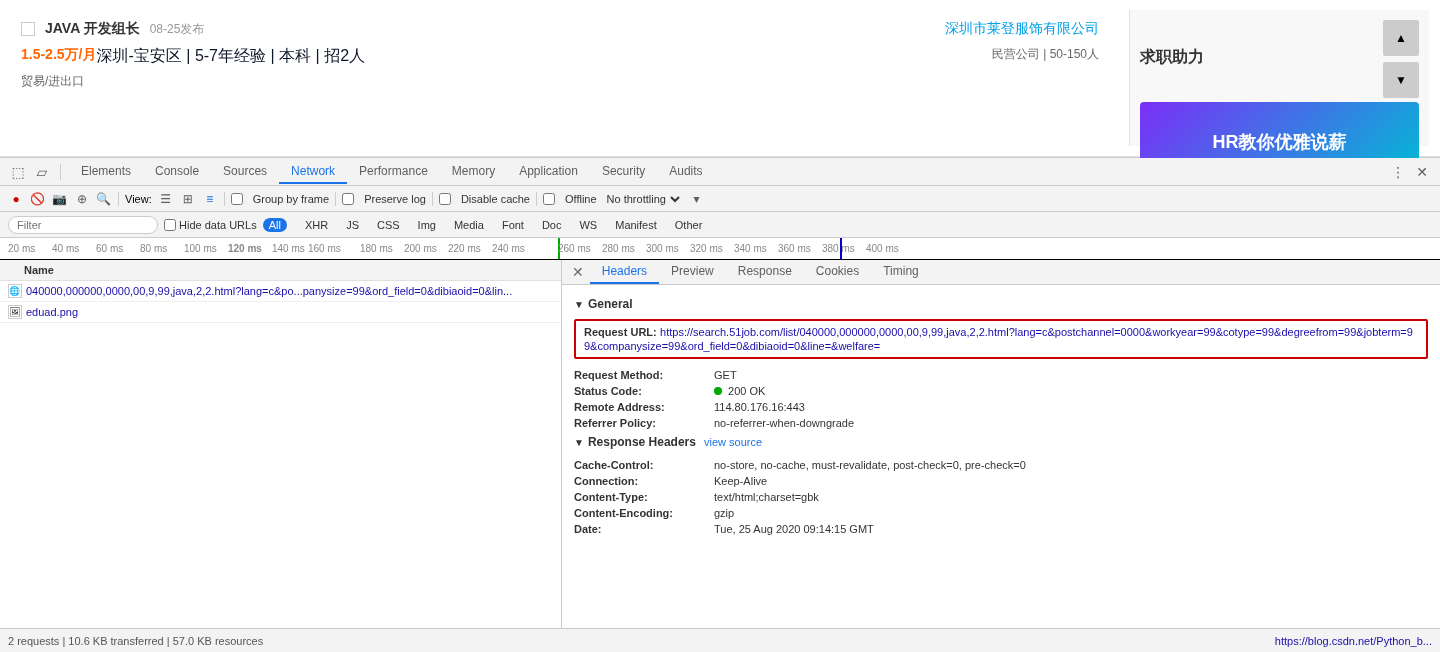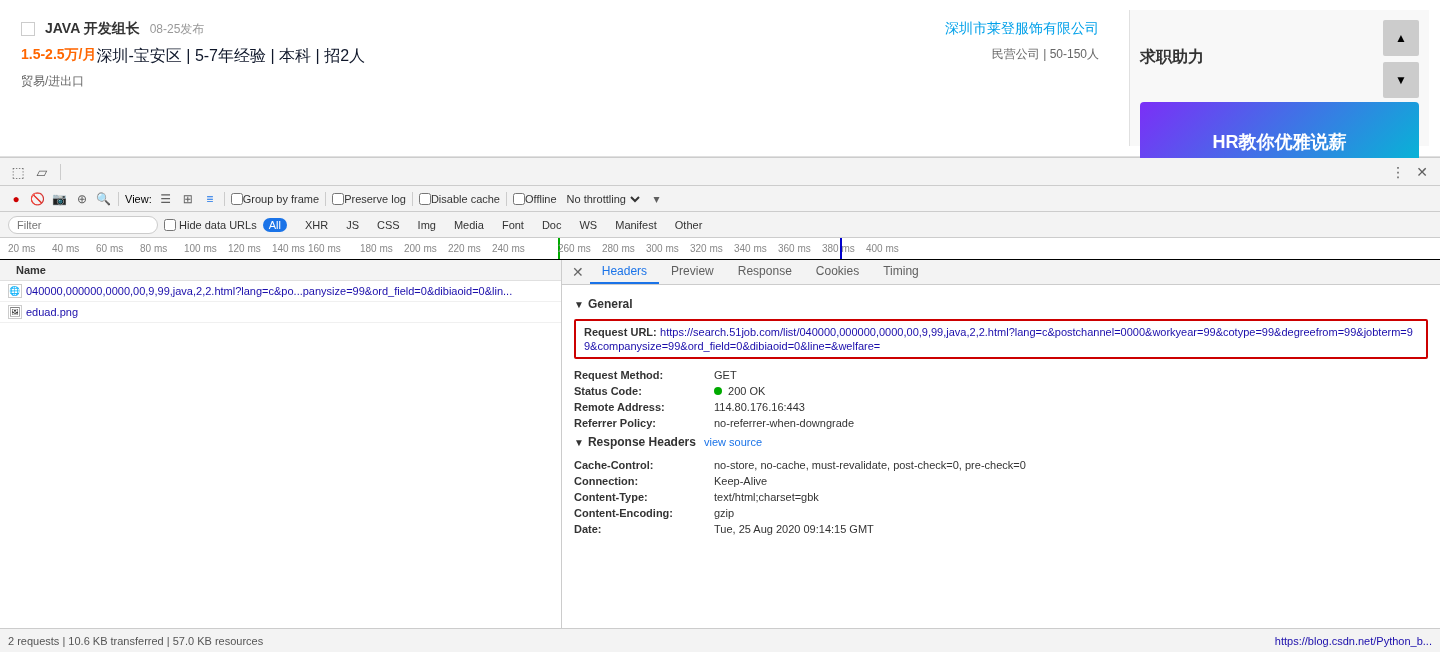--- a/index.html
+++ b/index.html
@@ -113,21 +113,21 @@
       font-size: 11px;
     }
     .nt-btn {
       width: 16px; height: 16px;
       display: flex; align-items: center; justify-content: center;
       cursor: pointer; border-radius: 2px; font-size: 12px; color: #5f5f5f;
     }
     .nt-btn.record { color: #c00; }
     .nt-btn.stop { color: #666; }
     .nt-checkbox-label {
-      display: flex; align-items: center; gap: 0; cursor: pointer; color: #333;
+      display: flex; align-items: center; gap: 10px; cursor: pointer; color: #333;
     }
     .nt-checkbox { width: 12px; height: 12px; }
     .nt-select {
       border: none; background: transparent; font-size: 11px; color: #333; cursor: pointer;
     }
     .nt-sep { width: 1px; height: 14px; background: #ccc; }
 
     
     .filter-bar {
       height: 26px;
@@ -197,21 +197,21 @@
     
     .left-panel {
       width: 562px;
       border-right: 1px solid #ccc;
       overflow-y: auto;
       font-size: 11px;
     }
     .left-panel-header {
       display: flex;
       align-items: center;
-      padding: 4px 16px;
+      padding: 4px 24px;
       background: #f3f3f3;
       border-bottom: 1px solid #e0e0e0;
       font-weight: bold;
       font-size: 11px;
       color: #333;
     }
     .name-col { flex: 1; }
     .request-row {
       display: flex;
       align-items: center;
@@ -347,20 +347,31 @@
     </div>
   </div>
 </div>
 
 <div class="devtools">
 
   <div class="devtools-topbar">
     <div class="dt-icon-btn" title="Inspect element">⬚</div>
     <div class="dt-icon-btn" title="Toggle device">▱</div>
     <div class="dt-sep"></div>
+    <div class="dt-tabs">
+      <div class="dt-tab">Elements</div>
+      <div class="dt-tab">Console</div>
+      <div class="dt-tab">Sources</div>
+      <div class="dt-tab active">Network</div>
+      <div class="dt-tab">Performance</div>
+      <div class="dt-tab">Memory</div>
+      <div class="dt-tab">Application</div>
+      <div class="dt-tab">Security</div>
+      <div class="dt-tab">Audits</div>
+    </div>
     <div class="dt-right-icons">
       <div class="dt-icon-btn">⋮</div>
       <div class="dt-icon-btn">✕</div>
     </div>
   </div>
 
   <div class="network-toolbar">
     <div class="nt-btn record" title="Record">●</div>
     <div class="nt-btn stop" title="Clear">🚫</div>
     <div class="nt-btn">📷</div>
@@ -418,21 +429,21 @@
   </div>
 
   <div class="timeline-bar">
     <div class="timeline-green-line" style="left: 558px;"></div>
     <div class="timeline-blue-line" style="left: 840px;"></div>
     <div class="timeline-tick" style="left:8px;">20 ms</div>
     <div class="timeline-tick" style="left:52px;">40 ms</div>
     <div class="timeline-tick" style="left:96px;">60 ms</div>
     <div class="timeline-tick" style="left:140px;">80 ms</div>
     <div class="timeline-tick" style="left:184px;">100 ms</div>
-    <div class="timeline-tick" style="left:228px;">120 ms</div>
+    <div class="timeline-tick" style="left:228px;font-weight:bold;">120 ms</div>
     <div class="timeline-tick" style="left:272px;">140 ms</div>
     <div class="timeline-tick" style="left:308px;">160 ms</div>
     <div class="timeline-tick" style="left:360px;">180 ms</div>
     <div class="timeline-tick" style="left:404px;">200 ms</div>
     <div class="timeline-tick" style="left:448px;">220 ms</div>
     <div class="timeline-tick" style="left:492px;">240 ms</div>
     <div class="timeline-tick" style="left:558px;">260 ms</div>
     <div class="timeline-tick" style="left:602px;">280 ms</div>
     <div class="timeline-tick" style="left:646px;">300 ms</div>
     <div class="timeline-tick" style="left:690px;">320 ms</div>

